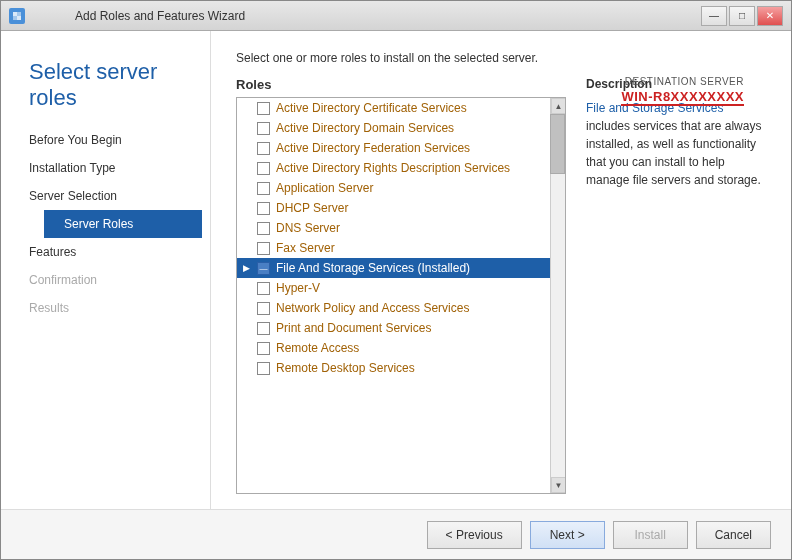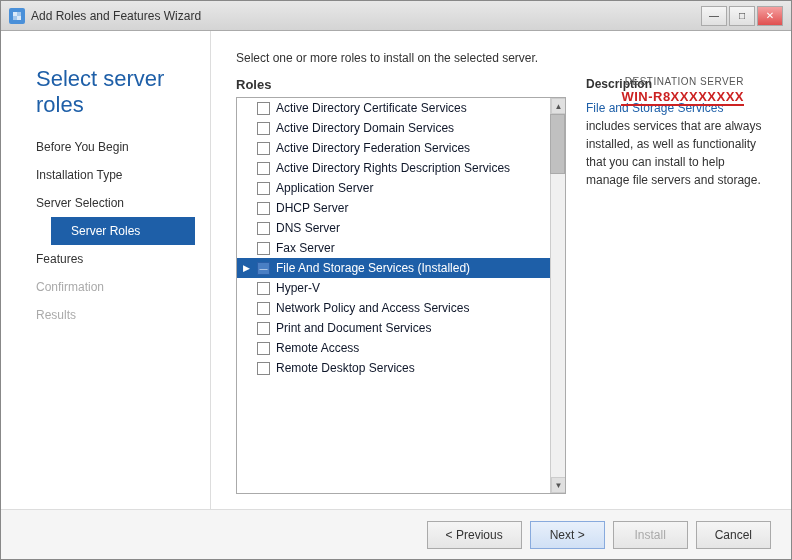--- a/index.html
+++ b/index.html
@@ -45,20 +45,21 @@
       border-radius: 2px;
       display: flex;
       align-items: center;
       justify-content: center;
     }
 
     .title-bar-title {
       font-size: 12px;
       color: #333;
       font-weight: normal;
+      margin-left: 44px;
     }
 
     .title-bar-controls {
       display: flex;
       gap: 2px;
     }
 
     .title-btn {
       width: 26px;
       height: 20px;
@@ -80,21 +81,21 @@
     .content-area {
       display: flex;
       flex: 1;
       overflow: hidden;
     }
 
     .sidebar {
       width: 210px;
       background: #fff;
       border-right: 1px solid #ddd;
-      padding: 15px;
+      padding: 8px;
       flex-shrink: 0;
     }
 
     .page-title {
       background: #fff;
       padding: 20px 20px 15px 20px;
       font-size: 22px;
       color: #1e5fa8;
       font-weight: 300;
       border-bottom: none;
@@ -192,21 +193,21 @@
       overflow-y: scroll;
       height: 100%;
       padding-right: 15px;
     }
 
     .role-item {
       display: flex;
       align-items: center;
       padding: 3px 6px;
       font-size: 12px;
-      color: #0f172a;
+      color: #a16207;
       cursor: default;
       white-space: nowrap;
       overflow: hidden;
       text-overflow: ellipsis;
     }
 
     .role-item.selected {
       background: #1e5fa8;
       color: #fff;
     }

